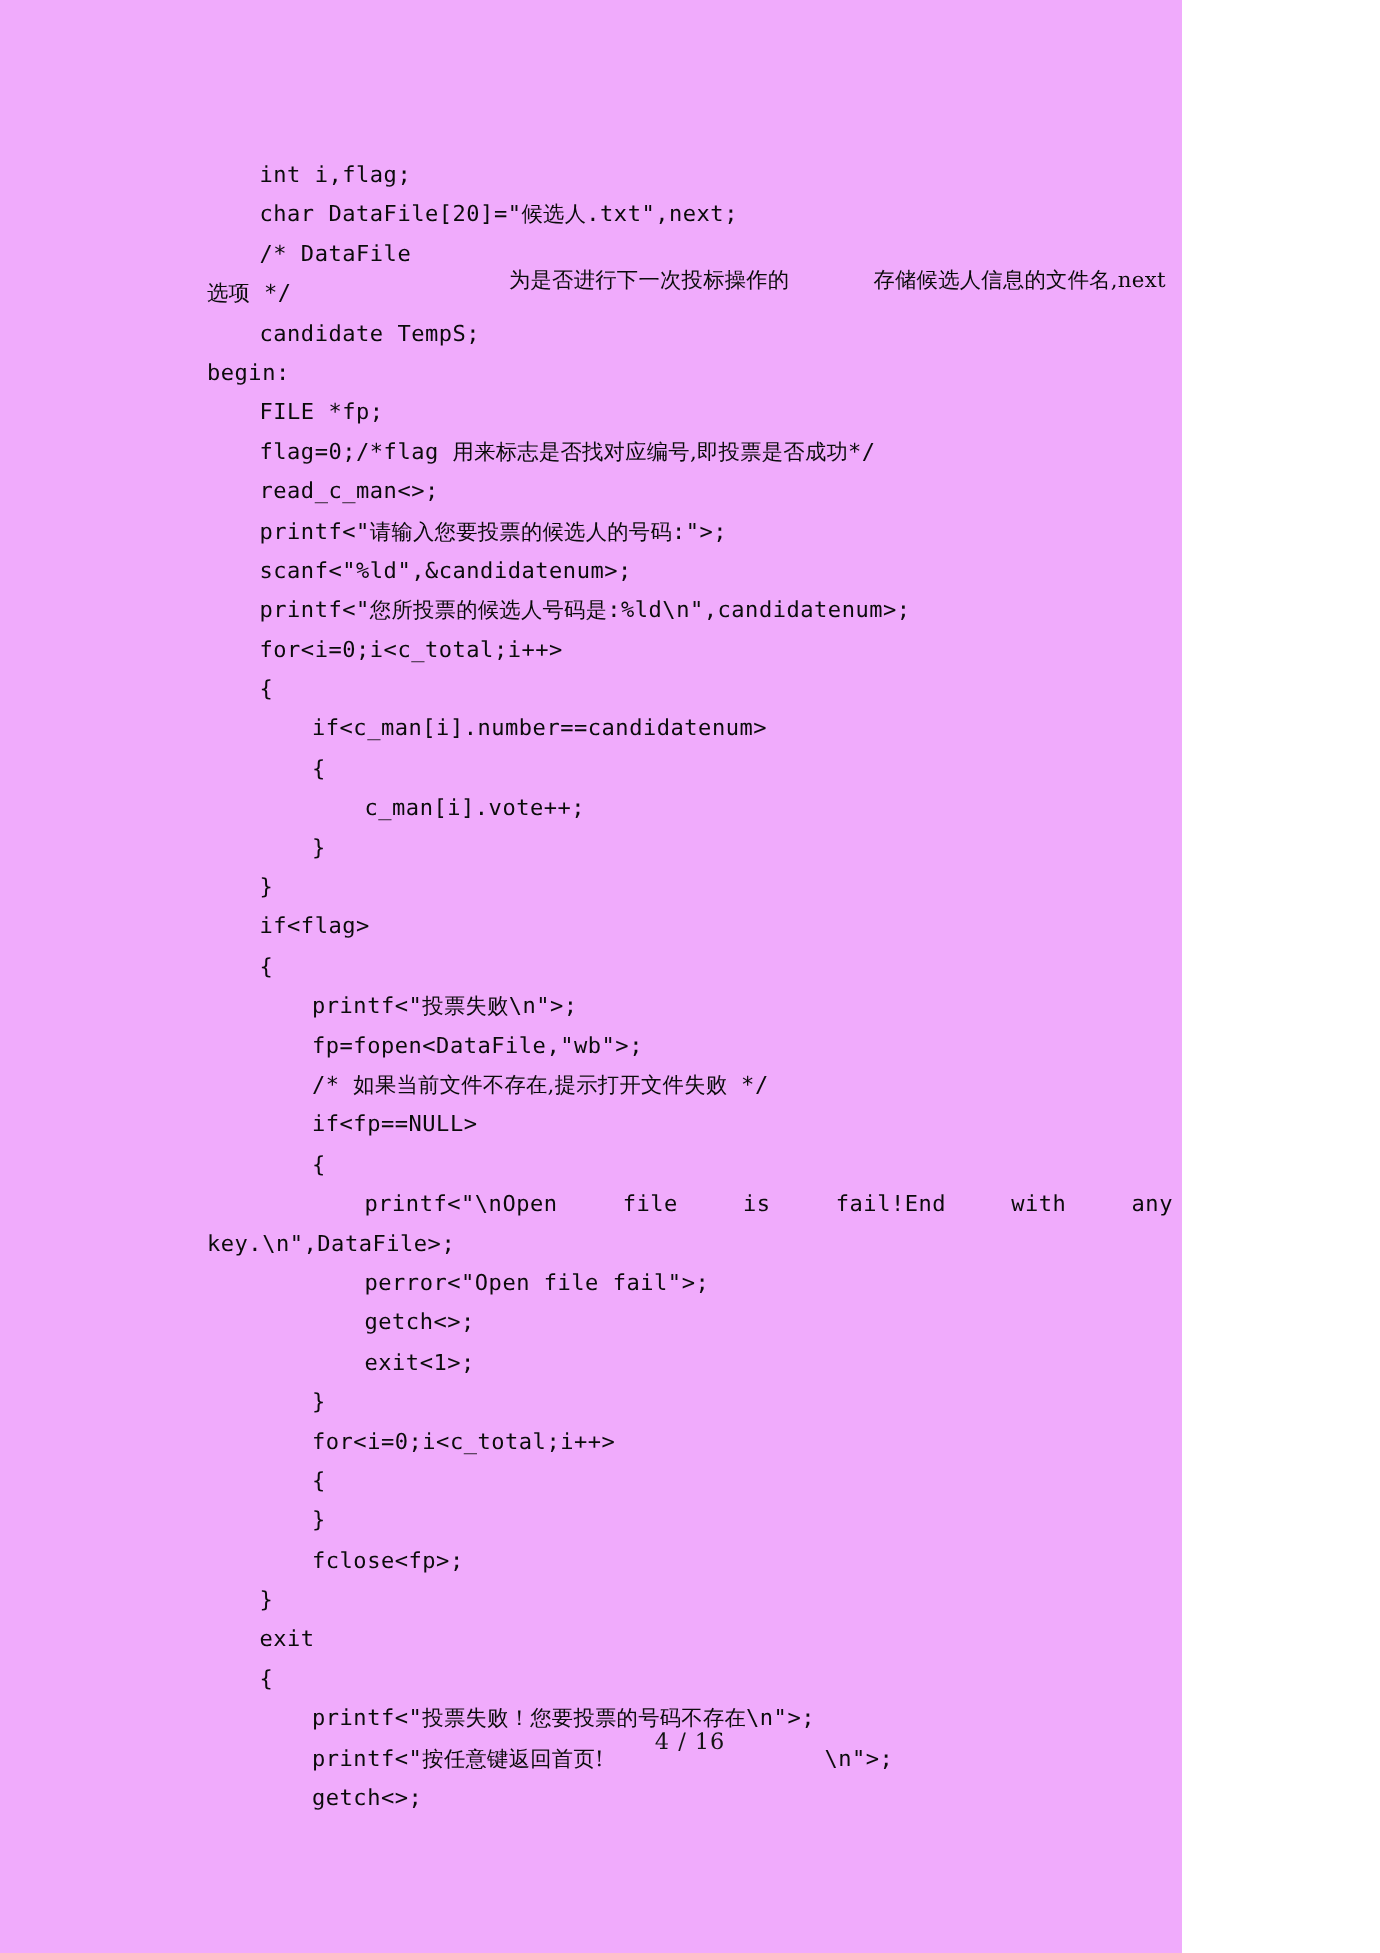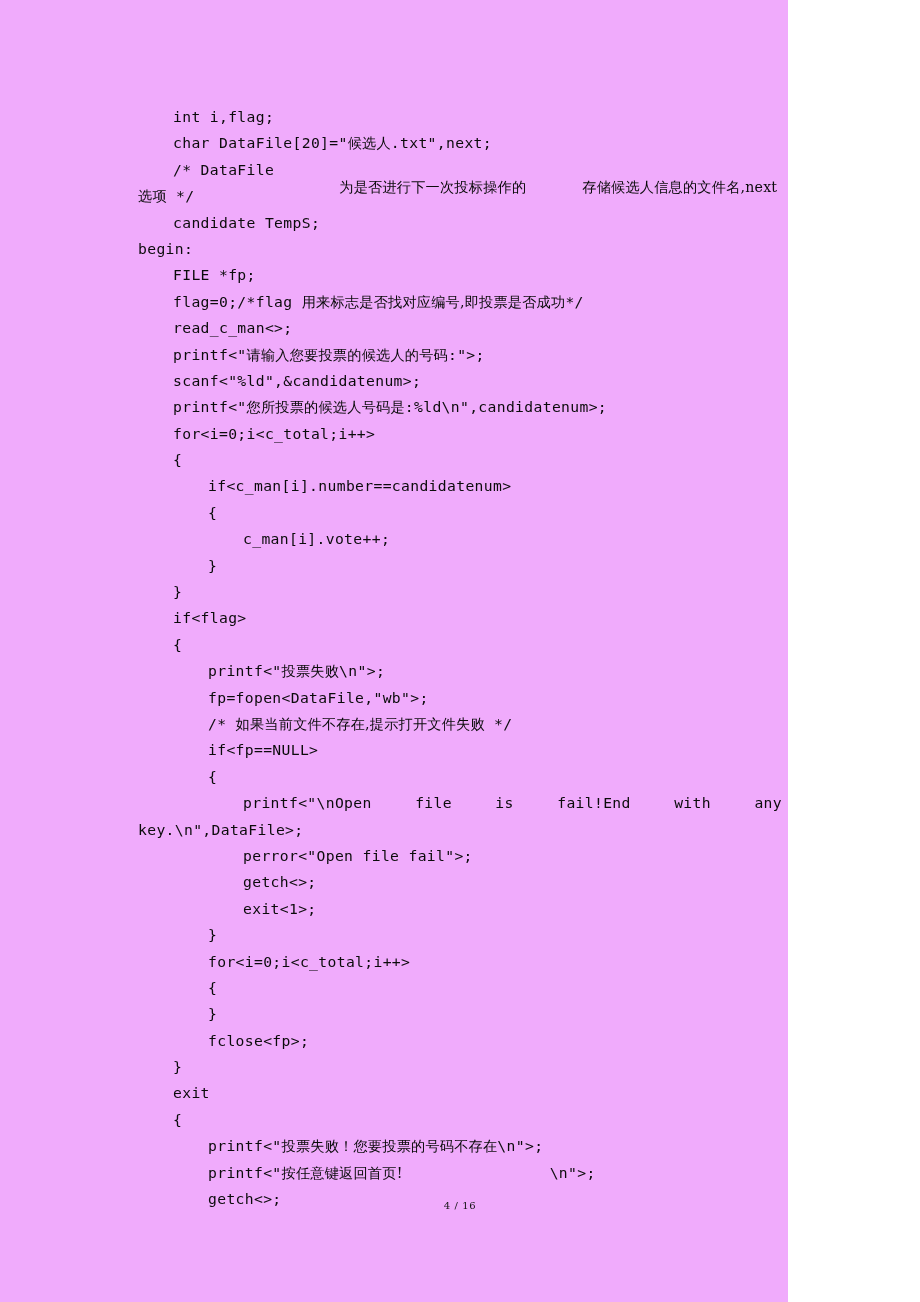--- a/index.html
+++ b/index.html
@@ -57,25 +57,25 @@
   .cjk {
     font-family: "DejaVu Serif", "Liberation Serif", serif;
     font-size: 14.2px;
     letter-spacing: 0.2px;
     margin-top: 17px;
   }
 
   #footer {
     position: absolute;
     left: 0;
-    top: 1200px;
+    top: 1152px;
     width: 920px;
     text-align: center;
     font-family: "DejaVu Serif", "Liberation Serif", serif;
-    font-size: 10px;
+    font-size: 15px;
     color: #141414;
     letter-spacing: 0.6px;
   }
 </style>
 </head>
 <body>
 
 <div id="page">
 
   <div id="code-block">

